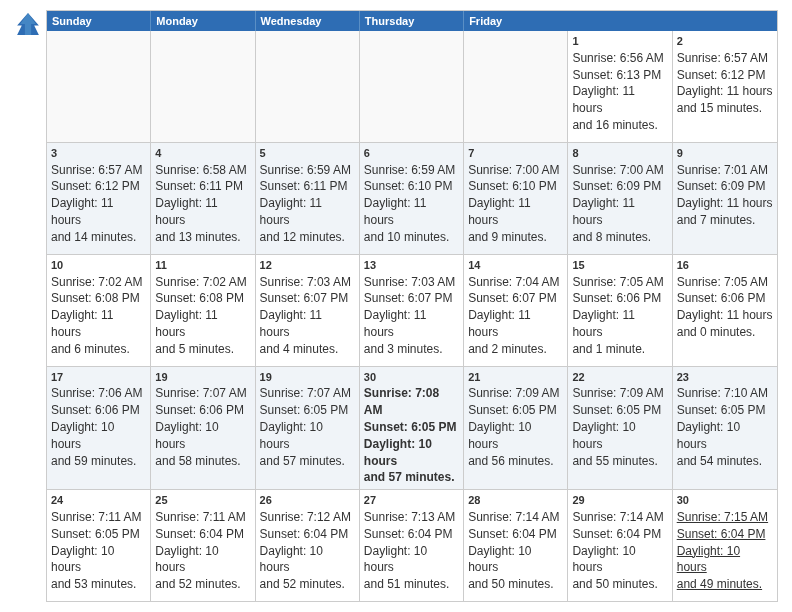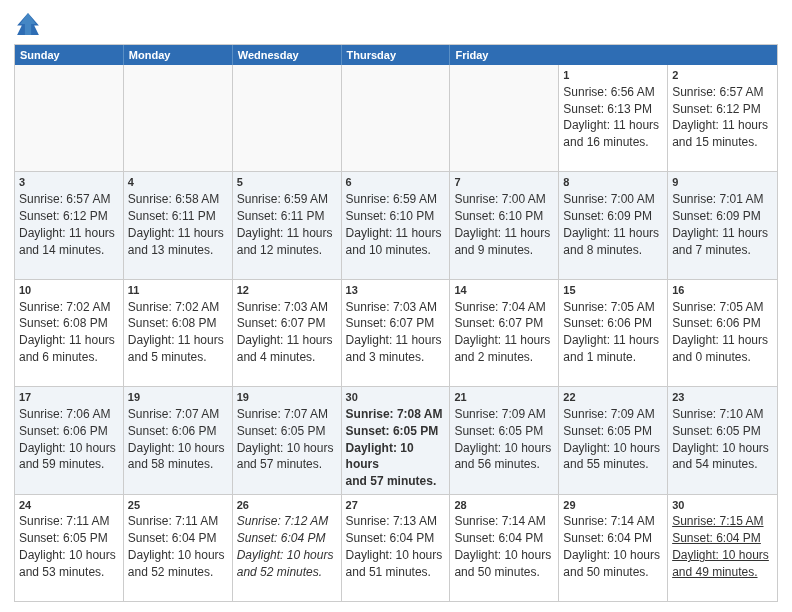--- a/index.html
+++ b/index.html
@@ -8,21 +8,21 @@
       background: #fff;
       width: 792px;
       height: 612px;
       overflow: hidden;
     }
     .page {
       width: 792px;
       height: 612px;
       padding: 10px 14px;
       display: flex;
-      flex-direction: column;
+      flex-direction: row;
     }
     .header {
       display: flex;
       justify-content: space-between;
       align-items: flex-start;
       margin-bottom: 6px;
     }
     .logo {
       display: flex;
       align-items: center;
@@ -319,21 +319,21 @@
           </div>
           <div class="cal-cell">
             <div class="day-num">25</div>
             <div class="cell-info" style="white-space: pre-line;">Sunrise: 7:11 AM
 Sunset: 6:04 PM
 Daylight: 10 hours
 and 52 minutes.</div>
           </div>
           <div class="cal-cell">
             <div class="day-num">26</div>
-            <div class="cell-info" style="white-space: pre-line; font-style: italic;">Sunrise: 7:12 AM
+            <div class="cell-info" style="white-space: pre-line;">Sunrise: 7:12 AM
 Sunset: 6:04 PM
 Daylight: 10 hours
 and 52 minutes.</div>
           </div>
           <div class="cal-cell">
             <div class="day-num">27</div>
             <div class="cell-info" style="white-space: pre-line;">Sunrise: 7:13 AM
 Sunset: 6:04 PM
 Daylight: 10 hours
 and 51 minutes.</div>

